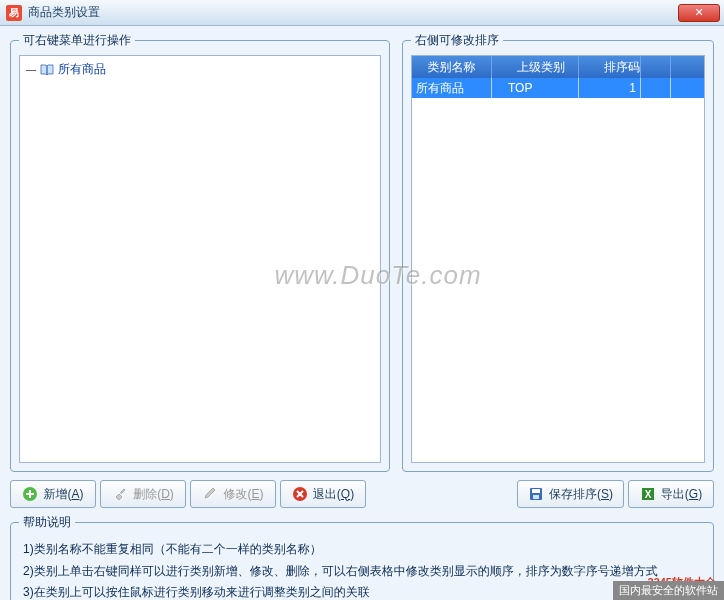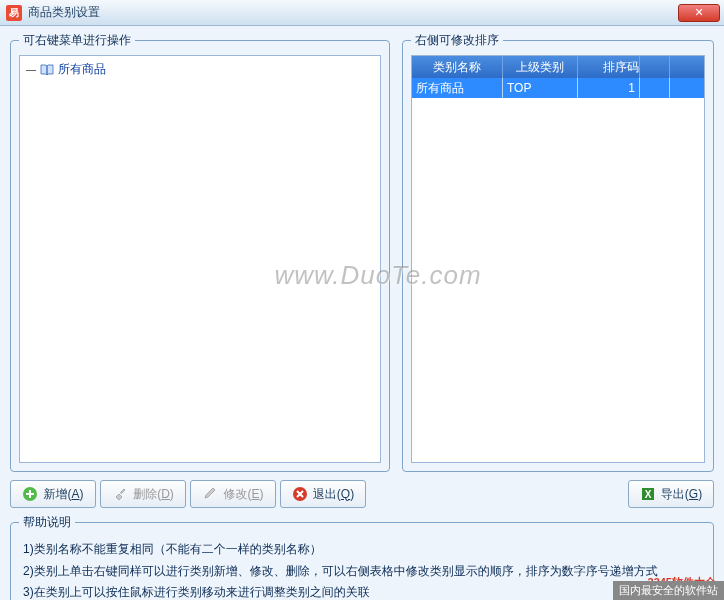--- a/index.html
+++ b/index.html
@@ -73,22 +73,22 @@
 }
 .grid-row {
   display: flex; height: 20px;
   font-size: 12px;
   background: #2e8bff; color: #fff;
 }
 .grid-row > div {
   padding: 2px 4px; display: flex; align-items: center;
   border-right: 1px solid #b8d4f0;
 }
-.col1 { width: 91px; }
-.col2 { width: 75px; }
+.col1 { width: 80px; }
+.col2 { width: 75px; margin-left: 12px; }
 .col3 { width: 62px; justify-content: flex-end !important; }
 .col4 { width: 30px; }
 
 .toolbar { display: flex; gap: 4px; margin-top: 8px; align-items: center; }
 .toolbar .spacer { flex: 1; }
 .btn {
   height: 28px; padding: 0 10px;
   background: linear-gradient(to bottom, #fdfdfd, #e6eef6);
   border: 1px solid #8aa8c8; border-radius: 3px;
   display: flex; align-items: center; gap: 5px;
@@ -199,20 +199,30 @@
             <circle cx="8" cy="8" r="7" fill="#d43b2a"></circle>
             <path d="M5 5l6 6M11 5l-6 6" stroke="#fff" stroke-width="2"></path>
           </svg>
       </span>
       <span><span>退出</span>(<u>Q</u>)</span>
     </div>
     <div class="spacer"></div>
     <div class="btn">
       <span class="btn-ico">
         <svg width="16" height="16">
+            <rect x="2" y="2" width="12" height="12" rx="1" fill="#3a6bb8"></rect>
+            <rect x="4" y="3" width="8" height="4" fill="#fff"></rect>
+            <rect x="5" y="9" width="6" height="4" fill="#cfe3ff"></rect>
+          </svg>
+      </span>
+      <span><span>保存排序</span>(<u>S</u>)</span>
+    </div>
+    <div class="btn">
+      <span class="btn-ico">
+        <svg width="16" height="16">
             <rect x="2" y="2" width="12" height="12" fill="#2e8b2e"></rect>
             <text x="8" y="12" font-size="10" text-anchor="middle" fill="#fff" font-weight="bold">X</text>
           </svg>
       </span>
       <span><span>导出</span>(<u>G</u>)</span>
     </div>
   </div>
 
   <fieldset class="help">
     <legend>帮助说明</legend>

